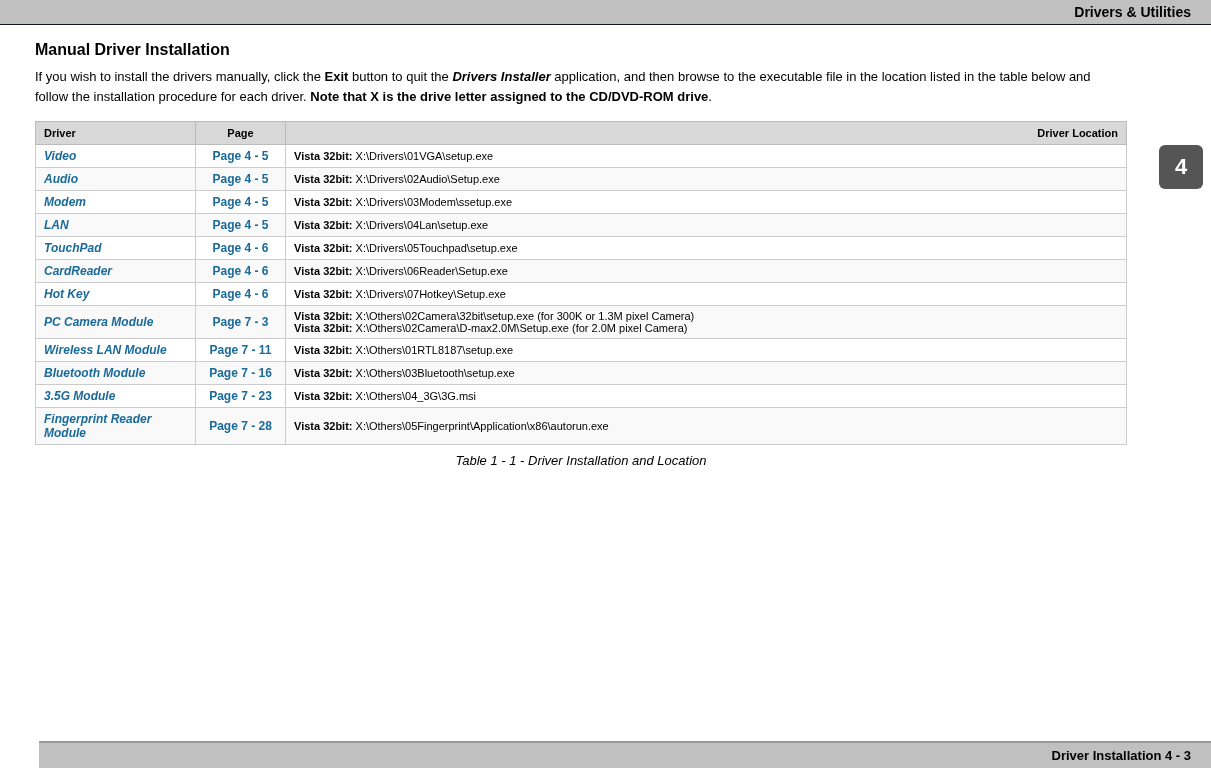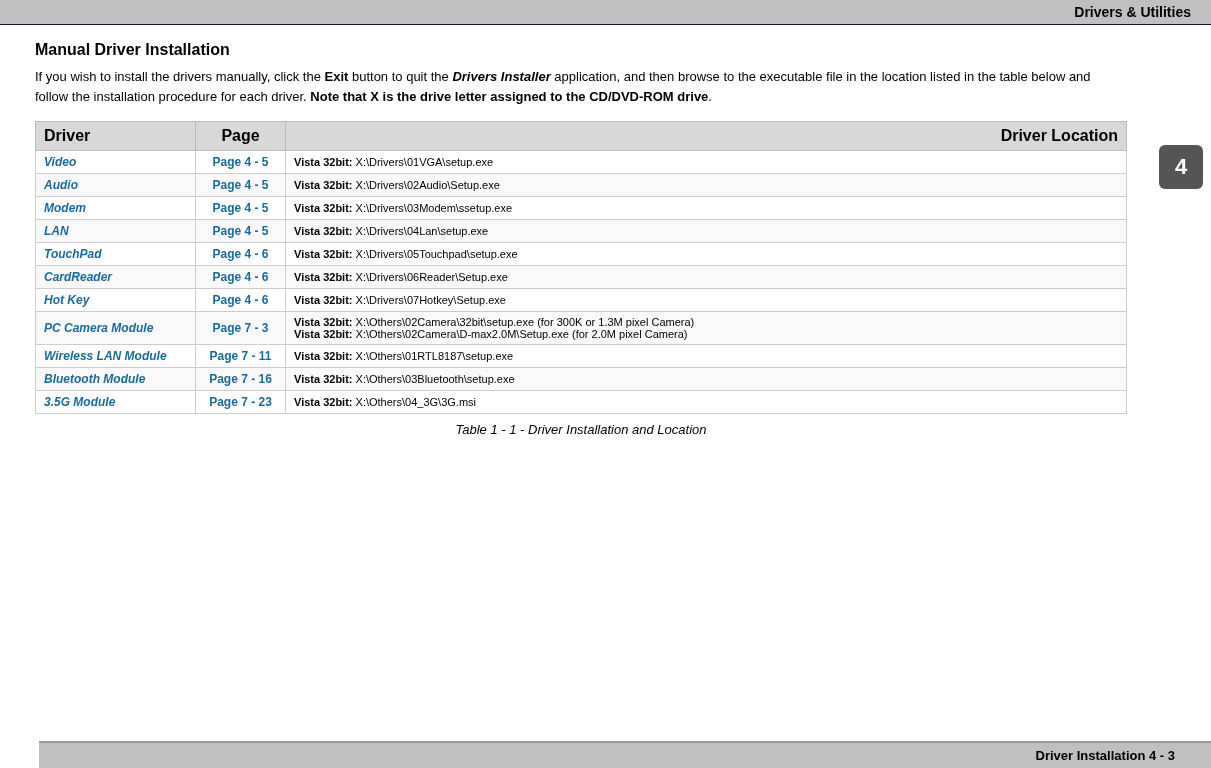--- a/index.html
+++ b/index.html
@@ -87,21 +87,21 @@
       border: 1px solid #ccc;
       font-size: 12px;
       margin-bottom: 8px;
     }
 
     .driver-table th {
       background: #d8d8d8;
       border: 1px solid #bbb;
       padding: 5px 8px;
       font-weight: bold;
-      font-size: 16px;
+      font-size: 11px;
       text-align: left;
       margin-left: 44px;
     }
 
     .driver-table th.page-col {
       text-align: center;
     }
 
     .driver-table th.loc-col {
       text-align: right;
@@ -145,21 +145,21 @@
       font-style: italic;
       font-size: 13px;
       margin-top: 6px;
       margin-bottom: 6px;
     }
 
     
     .bottom-bar {
       background: #c0c0c0;
       text-align: right;
-      padding: 5px 36px;
+      padding: 5px 20px;
       font-size: 13px;
       font-weight: bold;
       color: #000;
       border-top: 2px solid #999;
       margin-left: 39px;
     }
   </style>
 </head>
 <body>
 
@@ -236,20 +236,25 @@
             <tr>
               <td>Bluetooth Module</td>
               <td>Page 7 - 16</td>
               <td><strong>Vista 32bit:</strong> X:\Others\03Bluetooth\setup.exe</td>
             </tr>
             <tr>
               <td>3.5G Module</td>
               <td>Page 7 - 23</td>
               <td><strong>Vista 32bit:</strong> X:\Others\04_3G\3G.msi</td>
             </tr>
+            <tr>
+              <td>Fingerprint Reader Module</td>
+              <td>Page 7 - 28</td>
+              <td><strong>Vista 32bit:</strong> X:\Others\05Fingerprint\Application\x86\autorun.exe</td>
+            </tr>
           </tbody>
       </table>
 
       <div class="caption">
         <span><em>Table 1 - 1</em></span><span> - Driver Installation and Location</span>
       </div>
 
     </div>
 
     <div class="right-sidebar">

